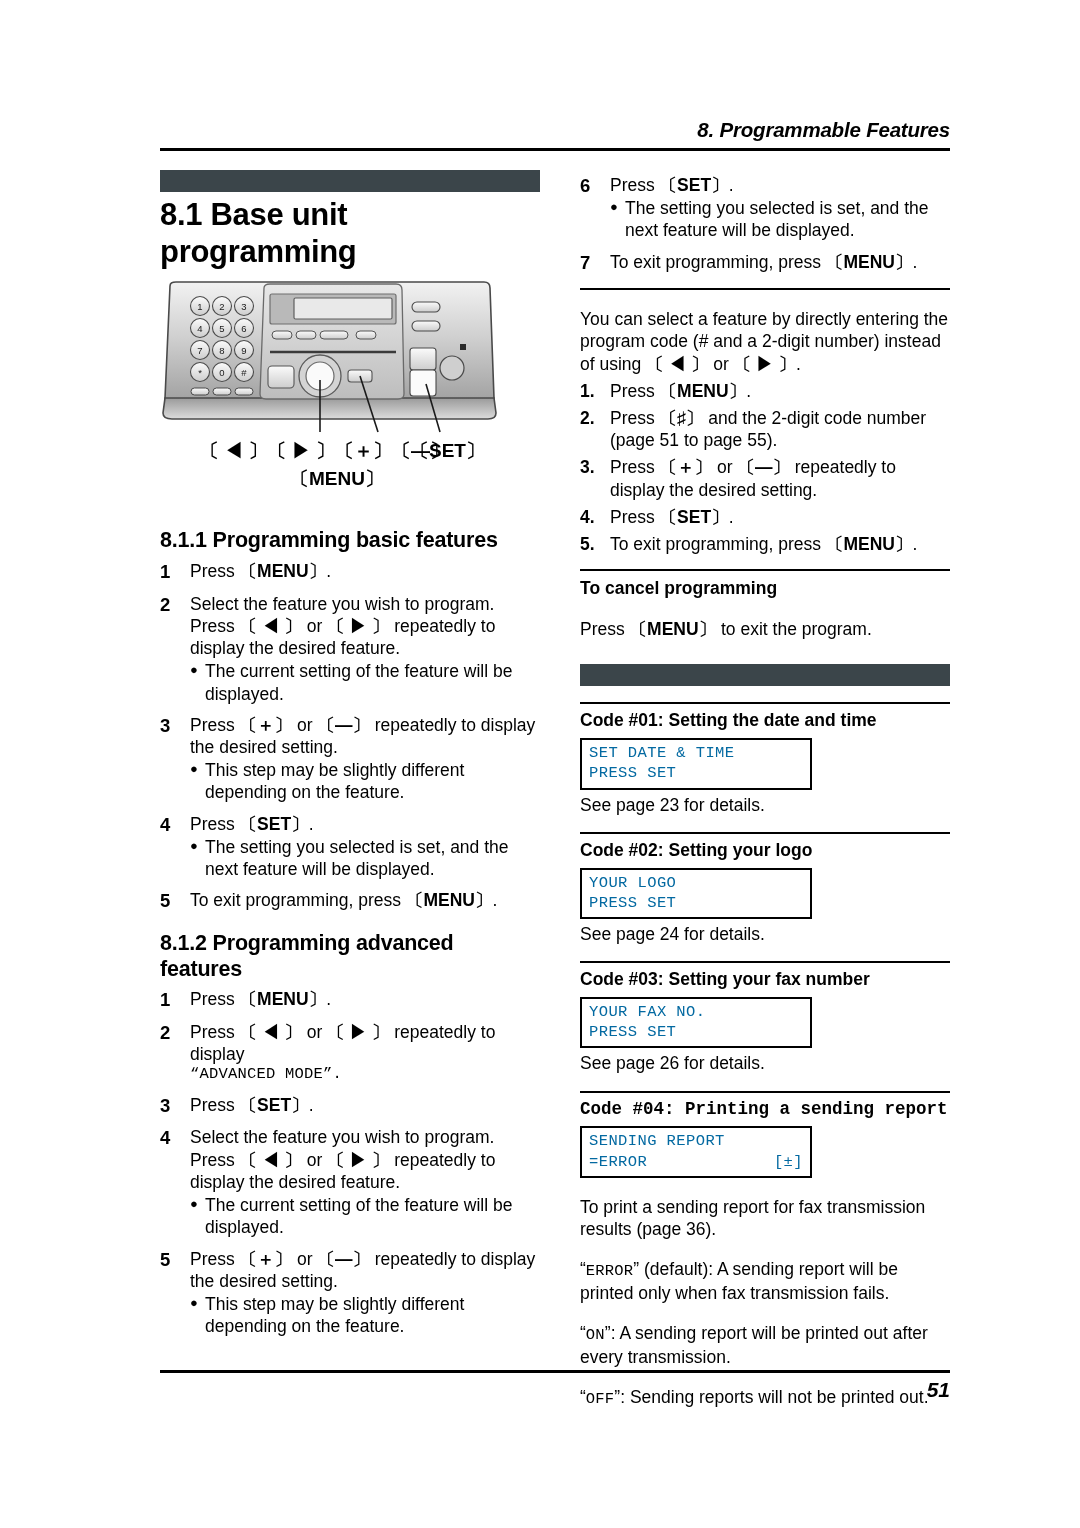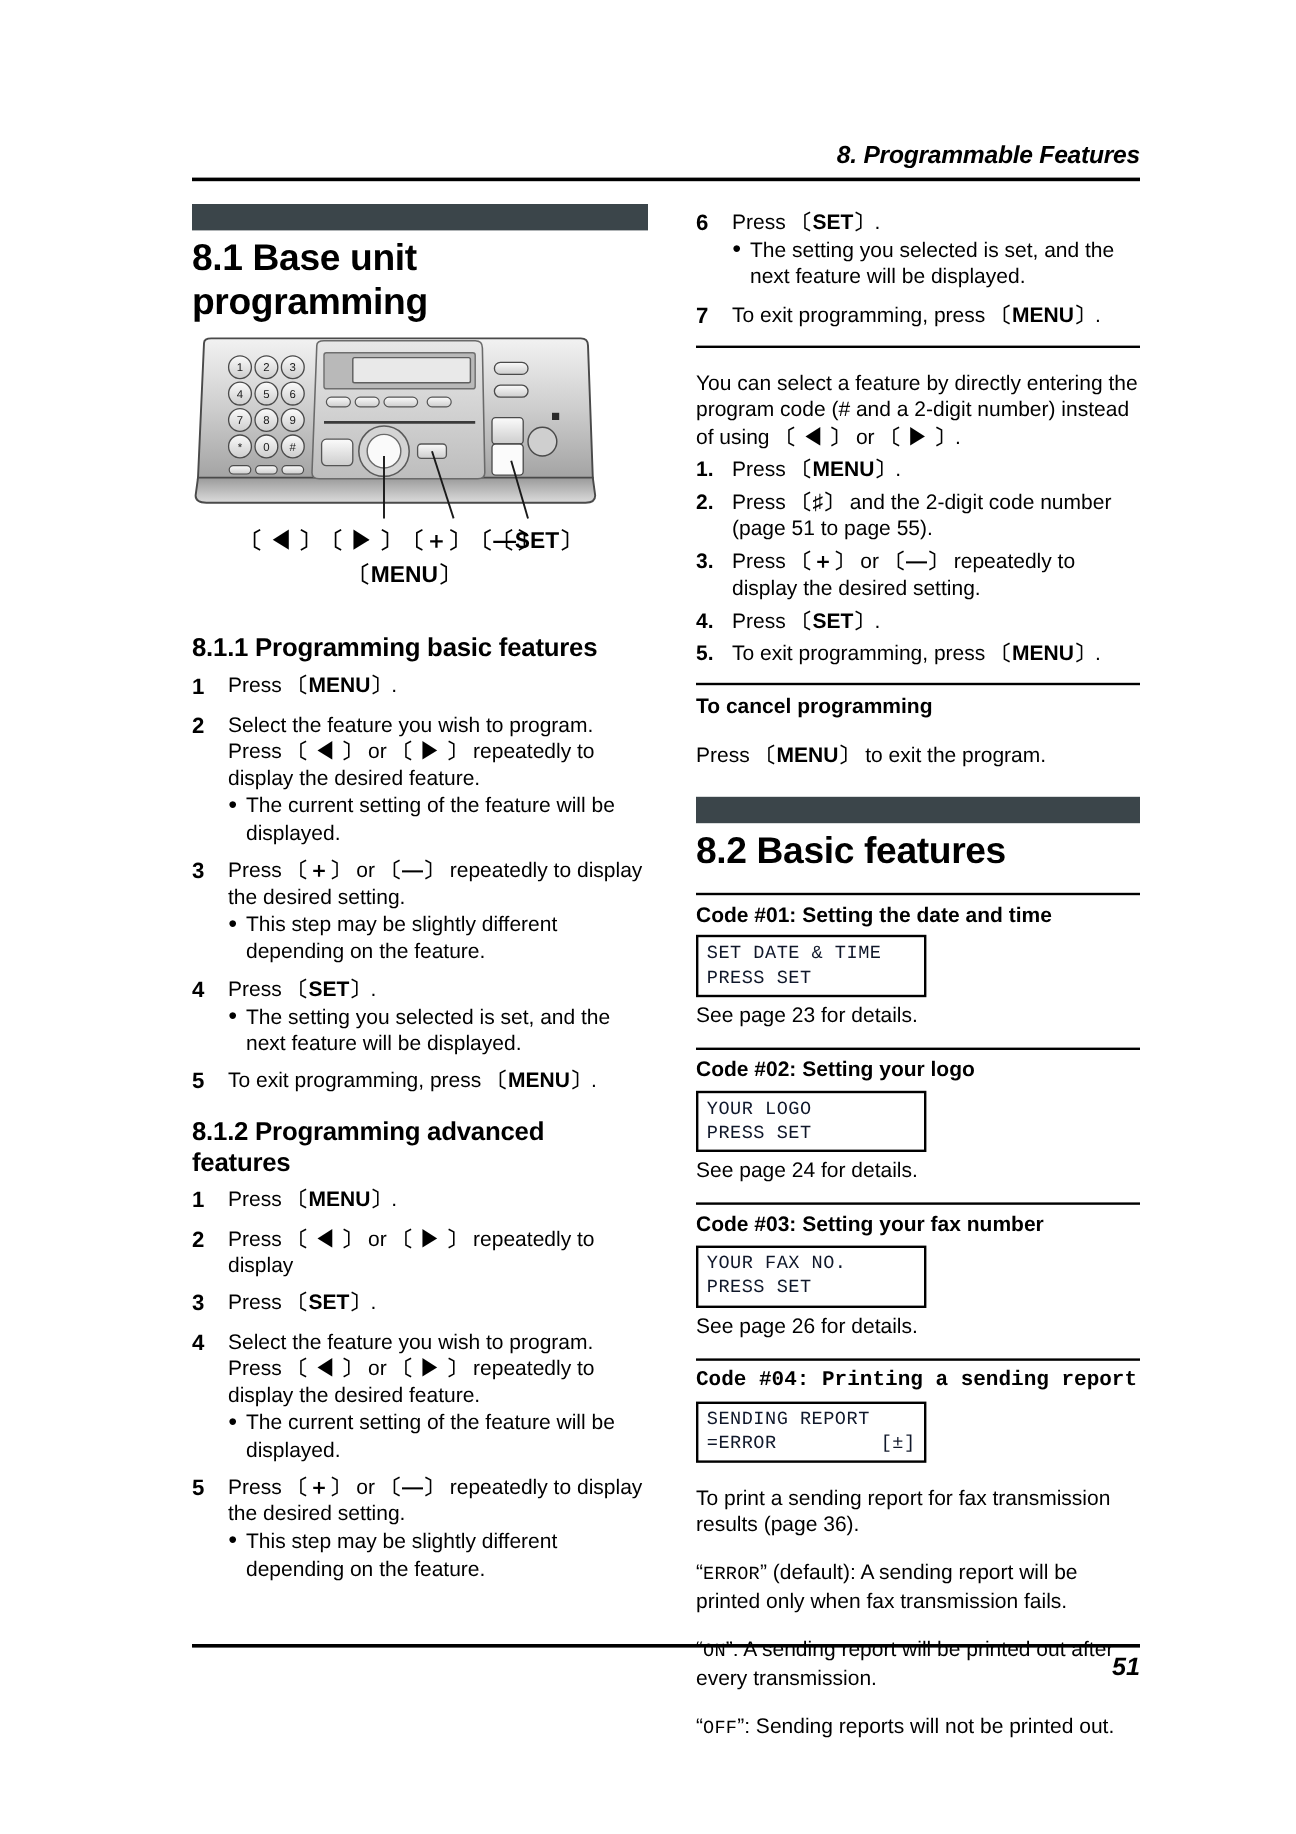--- a/index.html
+++ b/index.html
@@ -75,24 +75,24 @@
 
   
   .hr-thin { height:2px; background:#000; width:100%; margin:14px 0 0 0; }
   .hr-thin2 { height:2px; background:#000; width:100%; margin:16px 0 6px 0; }
 
   .para { font-size:17.5px; line-height:1.27; margin-top:18px; }
   .h-bold { font-size:17.5px; font-weight:bold; line-height:1.25; margin-top:7px; }
 
   
   .lcd {
-    border:2px solid #000; width:192px; padding:3px 7px 4px 7px;
+    border:2px solid #000; width:232px; padding:3px 7px 4px 7px;
     margin:6px 0 4px 0;
     font-family:"Liberation Mono", monospace;
-    font-size:15.5px; line-height:1.30; color:#0f172a;
+    font-size:15.5px; line-height:1.30; color:#0369a1;
     letter-spacing:0.4px;
   }
   .lcd .l2 { display:flex; }
   .lcd .l2 .sp { flex:1 1 auto; }
   .lcd-right { text-align:left; }
   .seepage { font-size:17.5px; line-height:1.27; margin-top:2px; }
 
   
   .fax-wrap { position:relative; width:380px; height:230px; margin-top:10px; }
   .fax-svg { position:absolute; left:0; top:0; }
@@ -274,20 +274,21 @@
         <div class="step-n">1</div>
         <div class="step-b">
           <div>Press <span class="k">〔MENU〕</span>.</div>
         </div>
       </div>
 
       <div class="step">
         <div class="step-n">2</div>
         <div class="step-b">
           <div>Press <span class="k">〔 ◀ 〕</span> or <span class="k">〔 ▶ 〕</span> repeatedly to display</div>
+          <div class="mono">“<span class="mono">ADVANCED MODE</span>”.</div>
         </div>
       </div>
 
       <div class="step">
         <div class="step-n">3</div>
         <div class="step-b">
           <div>Press <span class="k">〔SET〕</span>.</div>
         </div>
       </div>
 
@@ -370,21 +371,20 @@
       </div>
     </div>
 
     <div class="hr-thin"></div>
 
     <div class="h-bold">To cancel programming</div>
     <div class="para">Press <span class="k">〔MENU〕</span> to exit the program.</div>
 
     <div style="margin-top:24px;">
       <div class="sec-bar"></div>
-      <div class="sec-h1">8.2 Basic features</div>
     </div>
 
     <div class="hr-thin2"></div>
     <div class="h-bold" style="margin-top:2px;">Code #01: Setting the date and time</div>
     <div class="lcd">
       <div>SET DATE &amp; TIME</div>
       <div class="lcd-right">PRESS SET</div>
     </div>
     <div class="seepage">See page 23 for details.</div>
 

